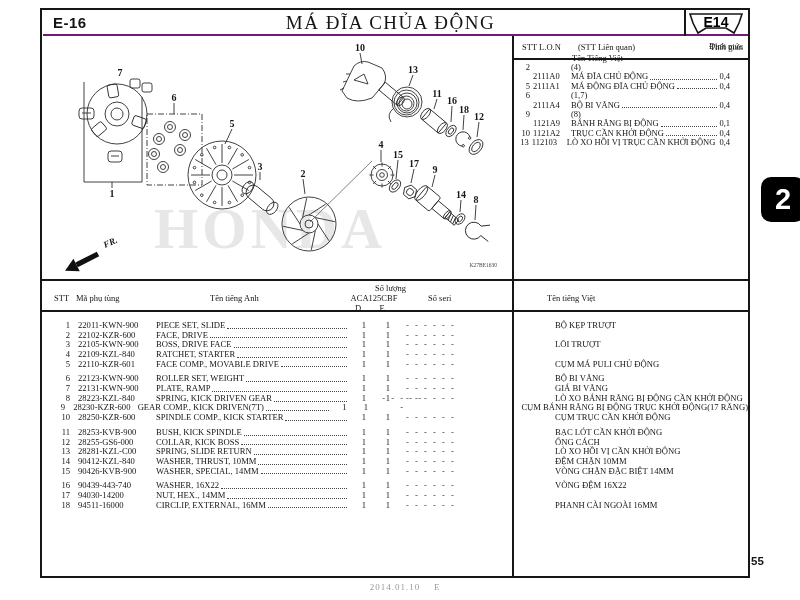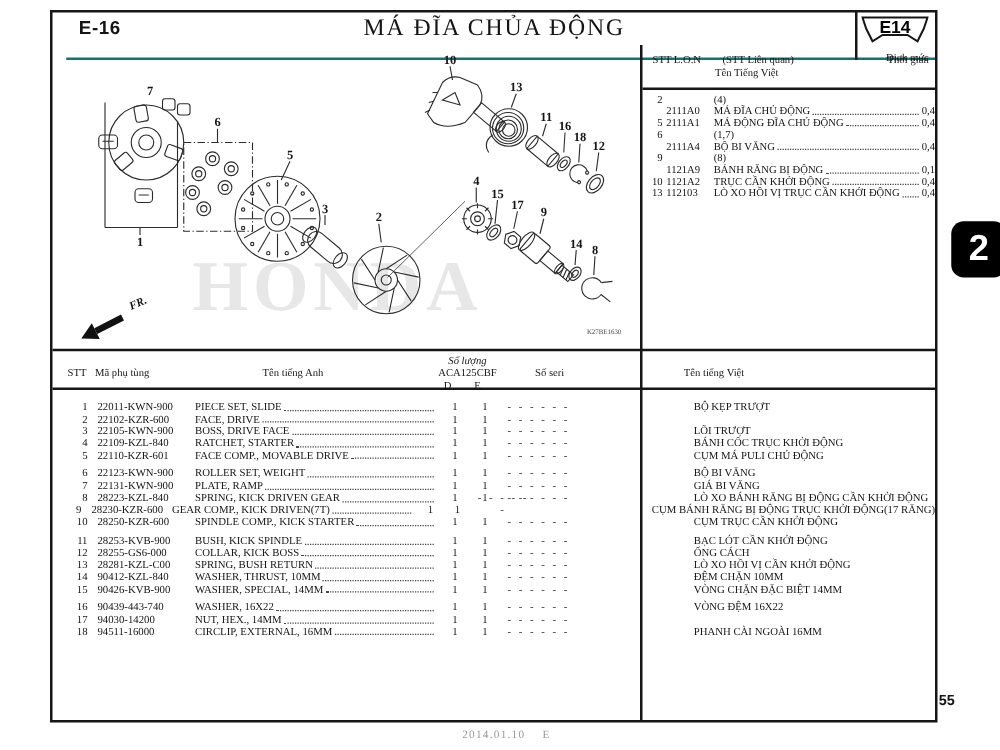--- a/index.html
+++ b/index.html
@@ -1,53 +1,53 @@
 <!DOCTYPE html>
 <html><head>
 <meta charset="utf-8">
 <style>
   * { margin:0; padding:0; box-sizing:border-box; }
   html,body { width:800px; height:600px; background:#fff; overflow:hidden;
               font-family:"Liberation Serif","DejaVu Serif",serif; color:#151515; }
   .frame { position:absolute; left:40px; top:8px; width:710px; height:570px;
            border:2px solid #161616; }
   
-  .hdr { position:absolute; left:11px; top:0; right:0; height:38px; border-bottom:2px solid #0f766e; }
+  .hdr { position:absolute; left:1px; top:0; right:0; height:26px; border-bottom:2px solid #701a75; }
   .page-code { position:absolute; left:10px; top:4px; font-family:"Liberation Sans","DejaVu Sans",sans-serif;
                font-weight:bold; font-size:15px; letter-spacing:.5px; }
   .title { position:absolute; left:60px; right:70px; top:2px; text-align:center;
            font-size:19px; letter-spacing:1.5px; }
   .hdr-div { position:absolute; right:62px; top:-2px; bottom:-2px; width:2px; background:#161616; }
   .refplate { position:absolute; right:5px; top:1px; width:54px; height:24px; }
   .refplate text { font-family:"Liberation Sans","DejaVu Sans",sans-serif; font-weight:bold; font-size:14px; }
   
   .vline { position:absolute; left:470px; top:26px; bottom:0; width:2px; background:#161616; }
   
   .rel { position:absolute; left:472px; top:26px; right:0; font-size:8.5px; }
-  .rel-hd { position:relative; height:36px; border-bottom:2px solid #161616; }
+  .rel-hd { position:relative; height:24px; border-bottom:2px solid #161616; }
   .rel-hd .h1 { position:absolute; left:8px; top:6px; }
   .rel-hd .h2 { position:absolute; left:64px; top:6px; }
   .rel-hd .h2b{ position:absolute; left:58px; top:17px; }
   .rel-hd .h3 { position:absolute; right:5px; top:6px; text-align:right; }
   .rel-hd .h3b{ position:absolute; right:5px; top:5px; text-align:right; }
   .rel-rows { padding:3px 0 0 0; }
   .rel-row { display:flex; height:9.4px; line-height:9.4px; align-items:flex-end; }
   .r-stt  { width:16px; text-align:right; }
   .r-code { width:41px; padding-left:3px; }
   .r-name { white-space:nowrap; }
   .r-lead { flex:1; border-bottom:1.2px dotted #444; margin:0 2px 2px 2px; }
-  .r-time { padding-right:0; }
+  .r-time { padding-right:18px; }
   
   .pt-hd { position:absolute; left:0; right:0; top:269px; height:33px;
            border-top:2px solid #161616; border-bottom:2px solid #161616; font-size:8.5px; }
   .pt-hd span { position:absolute; white-space:nowrap; }
   .h-stt { left:12px; top:12px; }
   .h-code { left:34px; top:12px; }
   .h-en { left:168px; top:12px; }
-  .h-qty1 { left:300px; width:64px; text-align:center; top:2px;font-style:italic; }
+  .h-qty1 { left:300px; width:64px; text-align:right; top:2px; }
   .h-qty2 { left:300px; width:64px; text-align:center; top:12px; }
   .h-d { left:309px; width:14px; text-align:center; top:22px; }
   .h-e { left:333px; width:14px; text-align:center; top:22px; }
   .h-seri { left:386px; top:12px; }
   .h-vi { left:505px; top:12px; }
   
   .pt-body { position:absolute; left:0; right:0; top:311px; font-size:8.6px; }
   .pt-row { display:flex; height:9.7px; line-height:9.7px; align-items:flex-end; }
   .pt-body .pt-row:nth-child(6), .pt-body .pt-row:nth-child(11),
   .pt-body .pt-row:nth-child(16) { margin-top:5px; }
@@ -417,21 +417,20 @@
       <div class="pt-row">
       <span class="c-stt">4</span>
       <span class="c-code">22109-KZL-840</span>
       <span class="c-wrap">
         <span class="c-name">RATCHET, STARTER</span>
         <span class="c-lead"></span>
       </span>
       <span class="c-d">1</span>
       <span class="c-e">1</span>
       <span class="c-seri">- - - - - -</span>
-      <span class="c-vi">BÁNH CỐC TRỤC KHỞI ĐỘNG</span>
     </div>
       <div class="pt-row">
       <span class="c-stt">5</span>
       <span class="c-code">22110-KZR-601</span>
       <span class="c-wrap">
         <span class="c-name">FACE COMP., MOVABLE DRIVE</span>
         <span class="c-lead"></span>
       </span>
       <span class="c-d">1</span>
       <span class="c-e">1</span>
@@ -519,21 +518,21 @@
       </span>
       <span class="c-d">1</span>
       <span class="c-e">1</span>
       <span class="c-seri">- - - - - -</span>
       <span class="c-vi">ỐNG CÁCH</span>
     </div>
       <div class="pt-row">
       <span class="c-stt">13</span>
       <span class="c-code">28281-KZL-C00</span>
       <span class="c-wrap">
-        <span class="c-name">SPRING, BUSH RETURN</span>
+        <span class="c-name">SPRING, SLIDE RETURN</span>
         <span class="c-lead"></span>
       </span>
       <span class="c-d">1</span>
       <span class="c-e">1</span>
       <span class="c-seri">- - - - - -</span>
       <span class="c-vi">LÒ XO HỒI VỊ CẦN KHỞI ĐỘNG</span>
     </div>
       <div class="pt-row">
       <span class="c-stt">14</span>
       <span class="c-code">90412-KZL-840</span>

